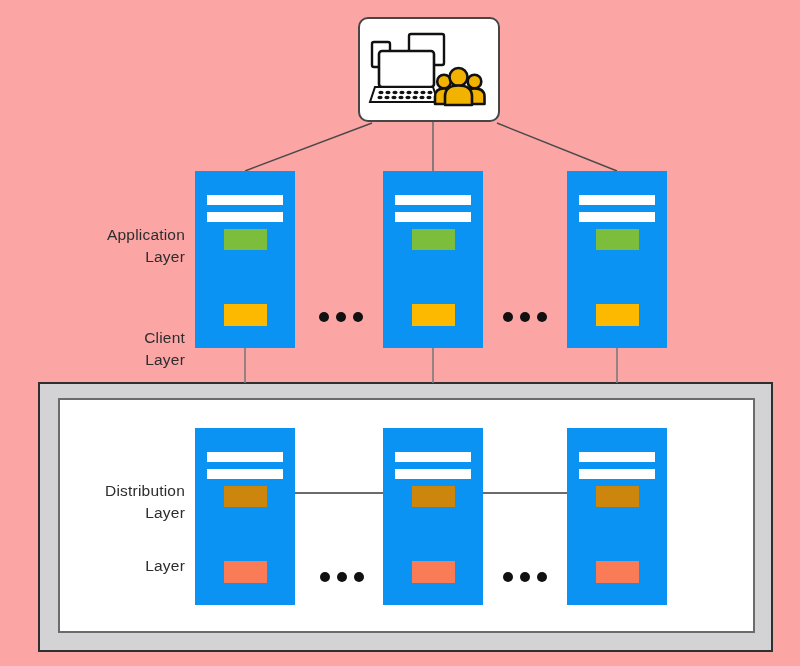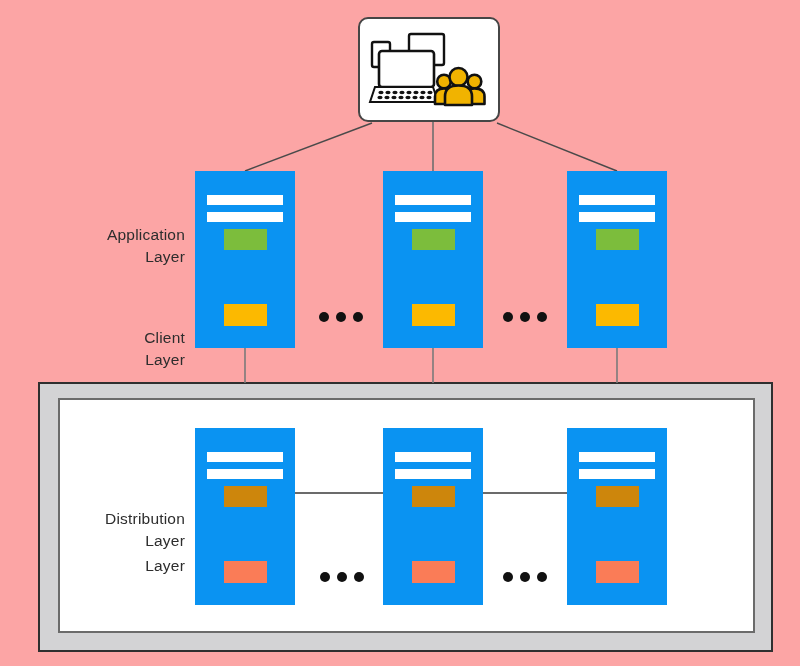--- a/index.html
+++ b/index.html
@@ -178,21 +178,21 @@
   </div>
 
   <div class="layer-label" style="top:224px;">
     <span>Application</span>
     <span>Layer</span>
   </div>
   <div class="layer-label" style="top:299px;margin-top:28px;">
     <span>Client</span>
     <span>Layer</span>
   </div>
-  <div class="layer-label" style="top:508px;">
+  <div class="layer-label" style="top:480px;">
     <span>Distribution</span>
     <span>Layer</span>
   </div>
   <div class="layer-label" style="top:555px;">
     <span>Layer</span>
   </div>
 
 </div>
 
 </body></html>

